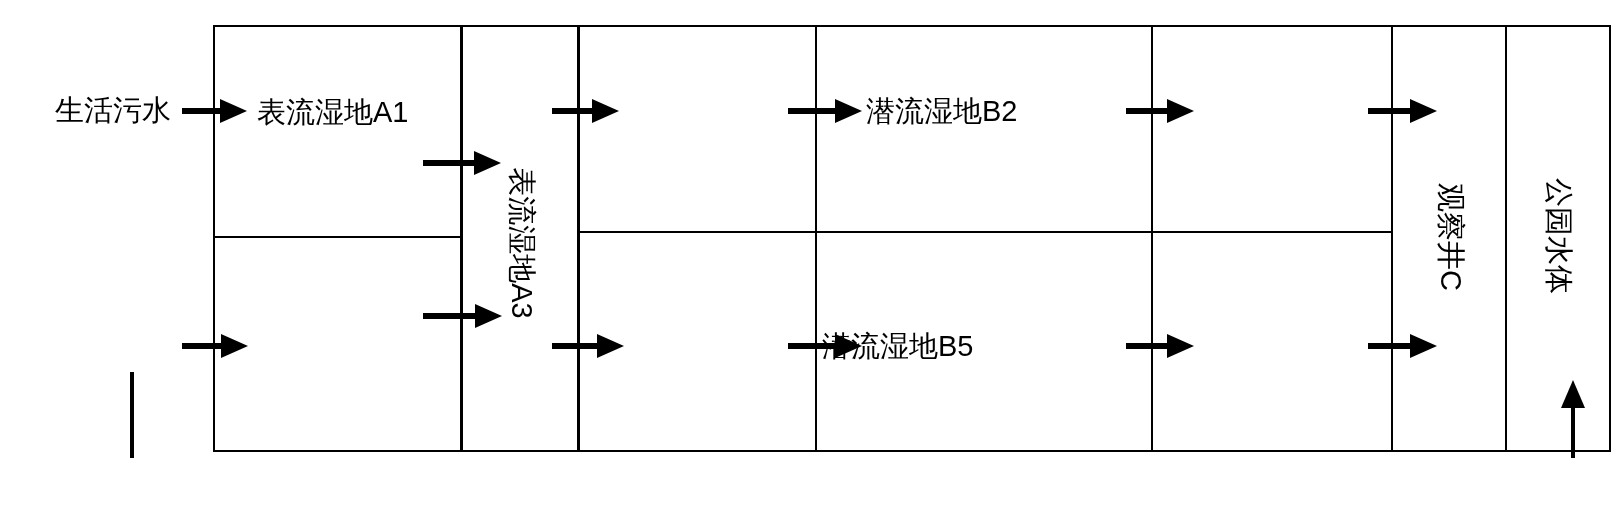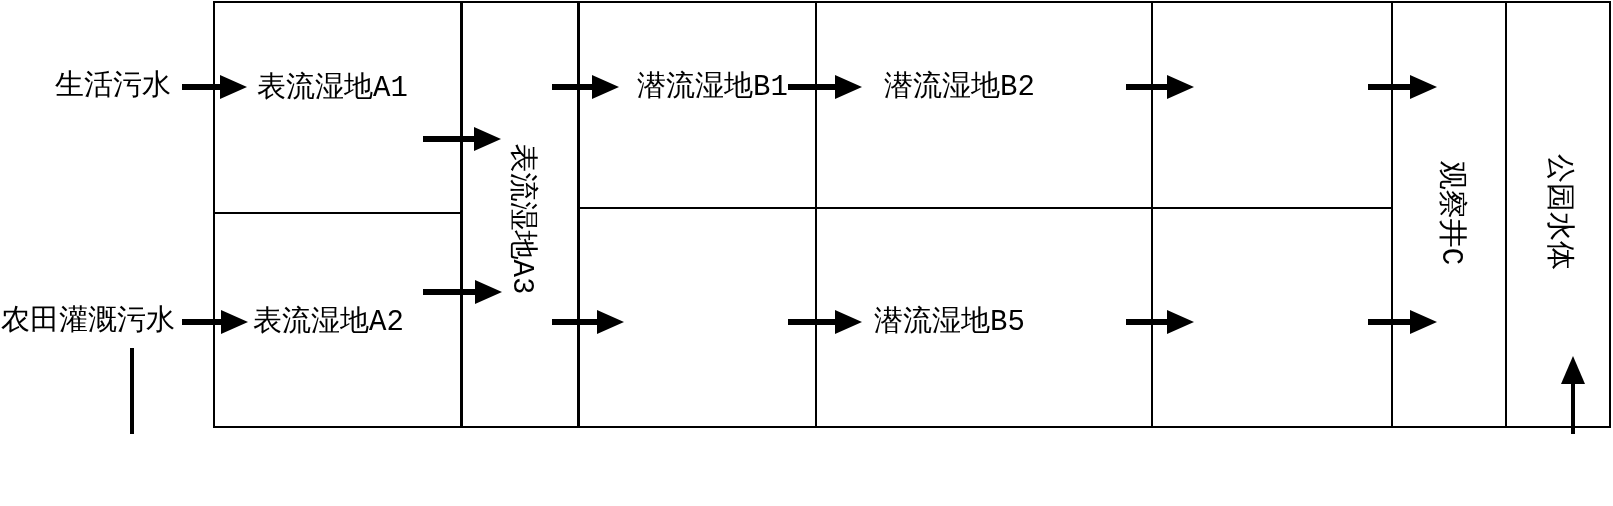--- a/index.html
+++ b/index.html
@@ -6,22 +6,23 @@
     margin: 0;
     padding: 0;
     background: #ffffff;
   }
   #canvas {
     position: relative;
     width: 1613px;
     height: 434px;
     background: #ffffff;
     overflow: hidden;
-    font-family: Liberation Mono, monospace;
+    font-family: Liberation Sans, sans-serif;
     color: #000000;
+    margin-top: 24px;
   }
   #lines {
     position: absolute;
     left: 0;
     top: 0;
     width: 1613px;
     height: 506px;
   }
   .lbl {
     position: absolute;
@@ -112,27 +113,24 @@
       </g>
     </g>
 
     <g stroke="#000000" fill="none">
       <path d="M 132 348 L 132 502 L 1573 502 L 1573 382" stroke-width="4"></path>
       <polygon points="1561,384 1585,384 1573,356" stroke="none" fill="#000000"></polygon>
     </g>
   </svg>
 
   <div class="lbl" style="left:55px; top:71px;">生活污水</div>
-  <div class="lbl" style="left:1px; top:306px;">农田灌溉污水</div>
 
   <div class="lbl" style="left:257px; top:73px;">表流湿地A1</div>
-  <div class="lbl" style="left:253px; top:307px;">表流湿地A2</div>
-  <div class="lbl" style="left:637px; top:72px;">潜流湿地B1</div>
-  <div class="lbl" style="left:884px; top:72px;text-align:right;">潜流湿地B2</div>
-  <div class="lbl" style="left:874px; top:307px;">潜流湿地B5</div>
+  <div class="lbl" style="left:866px; top:72px;text-align:right;">潜流湿地B2</div>
+  <div class="lbl" style="left:822px; top:307px;">潜流湿地B5</div>
 
   <div class="vlbl" style="left:521px; top:219px;">表流湿地A3</div>
   <div class="vlbl" style="left:1450px; top:213px;">观察井C</div>
   <div class="vlbl" style="left:1558px; top:212px;">公园水体</div>
 
   <div class="lbl spill" style="left:883px; top:447px;">溢洪道</div>
 
 </div>
 
 </body></html>

